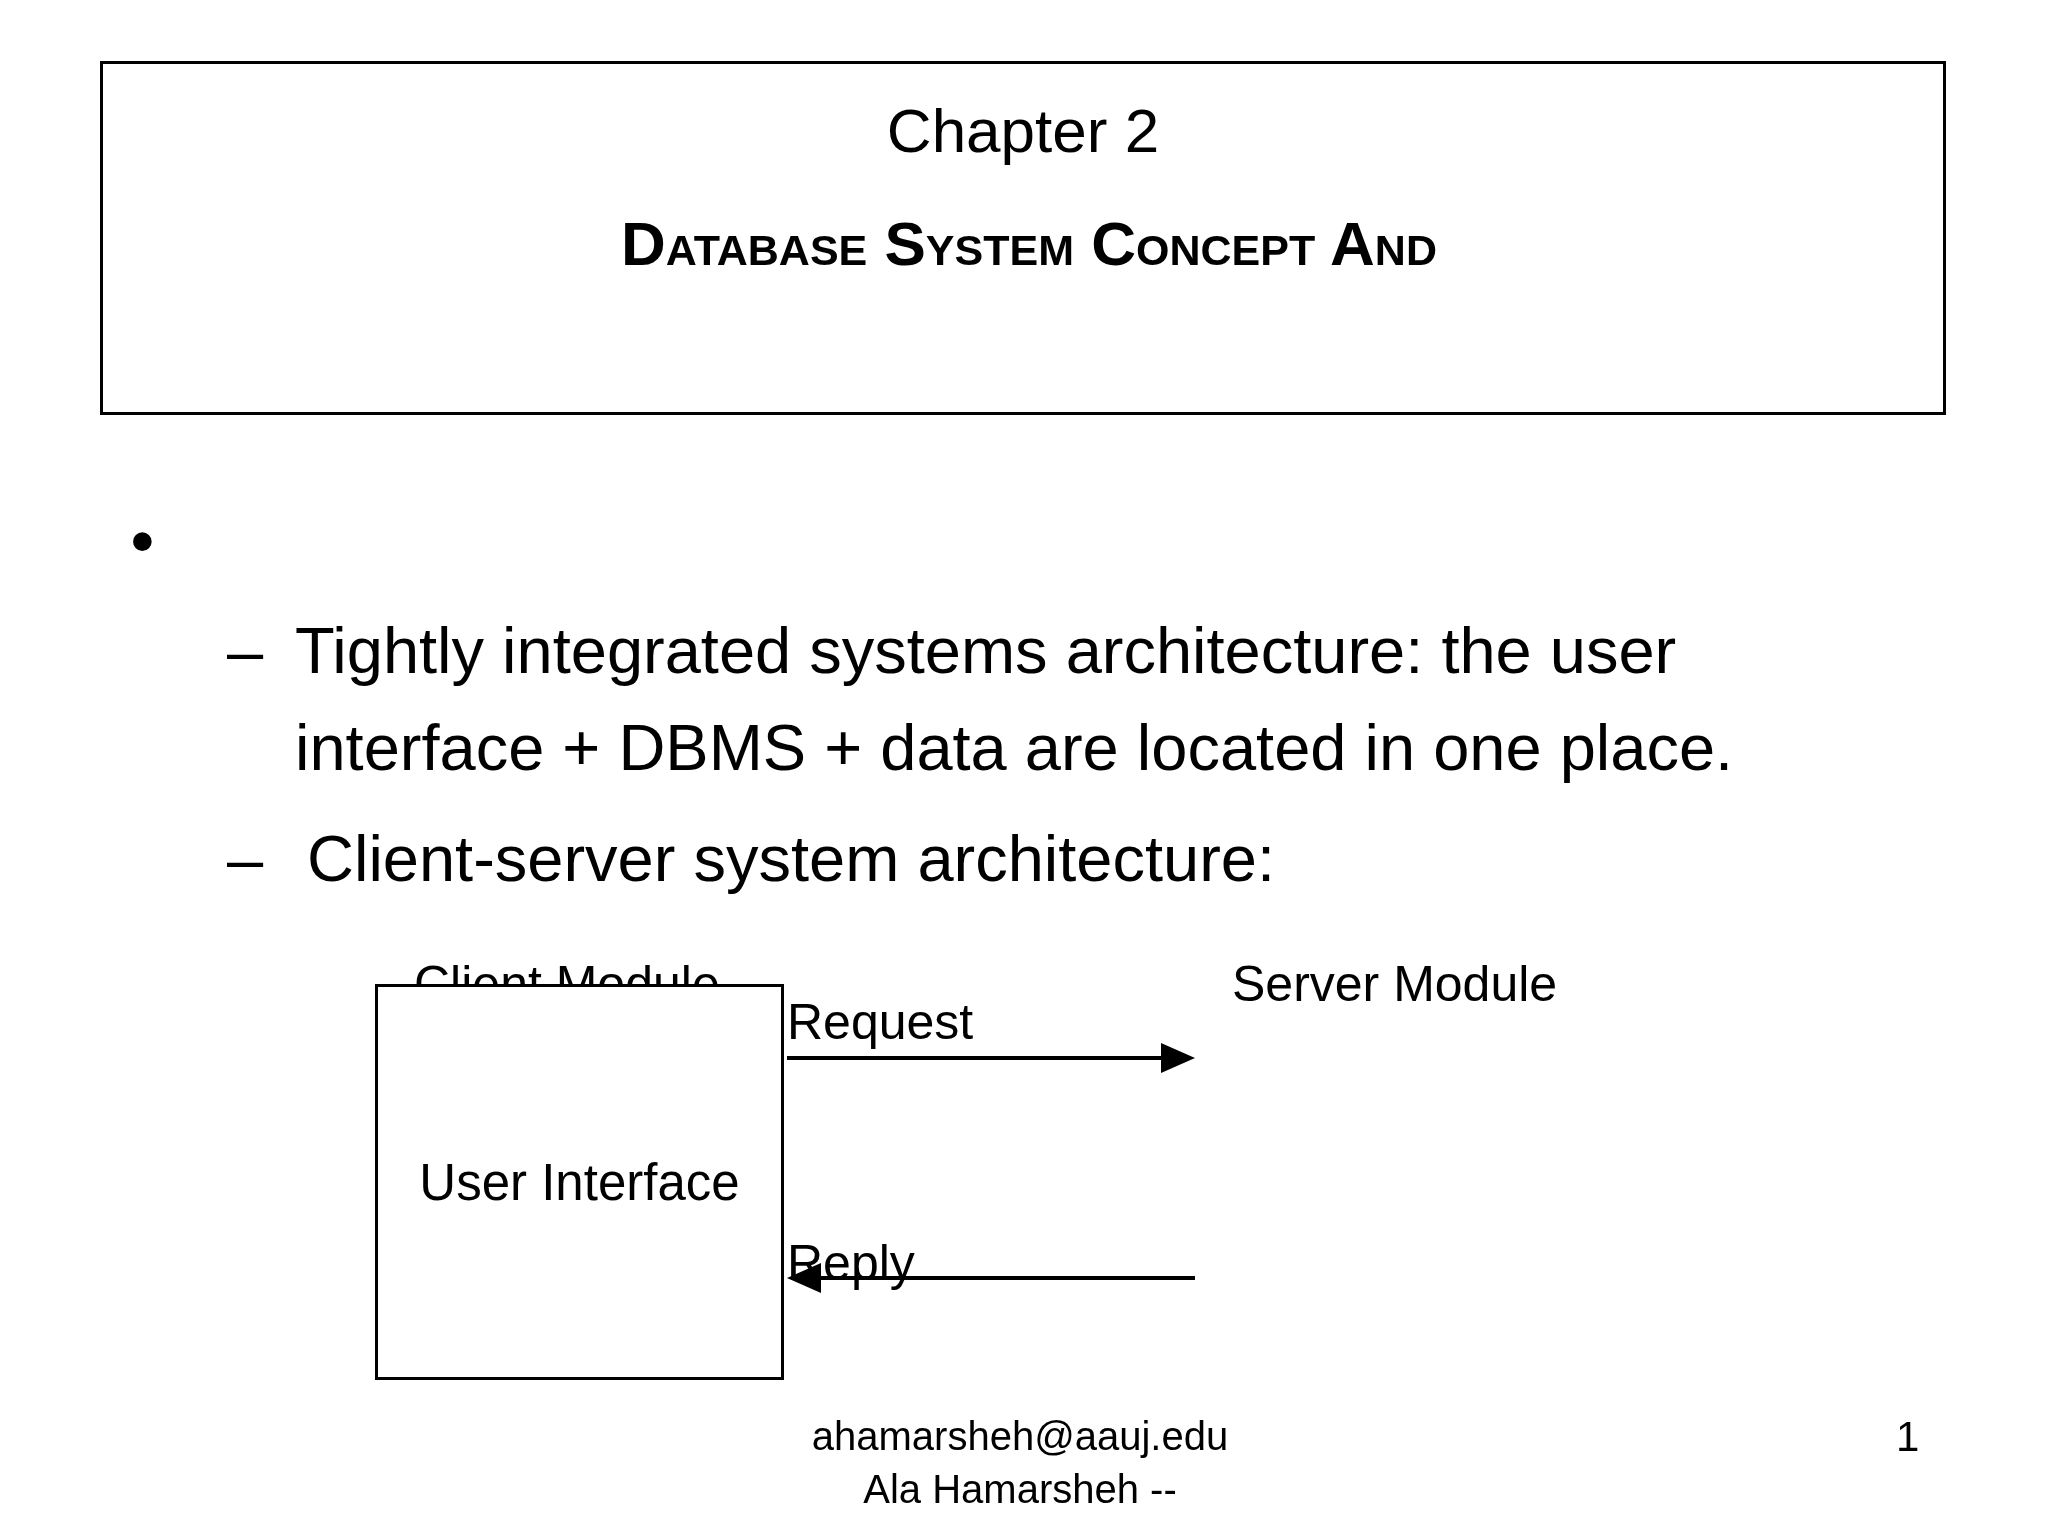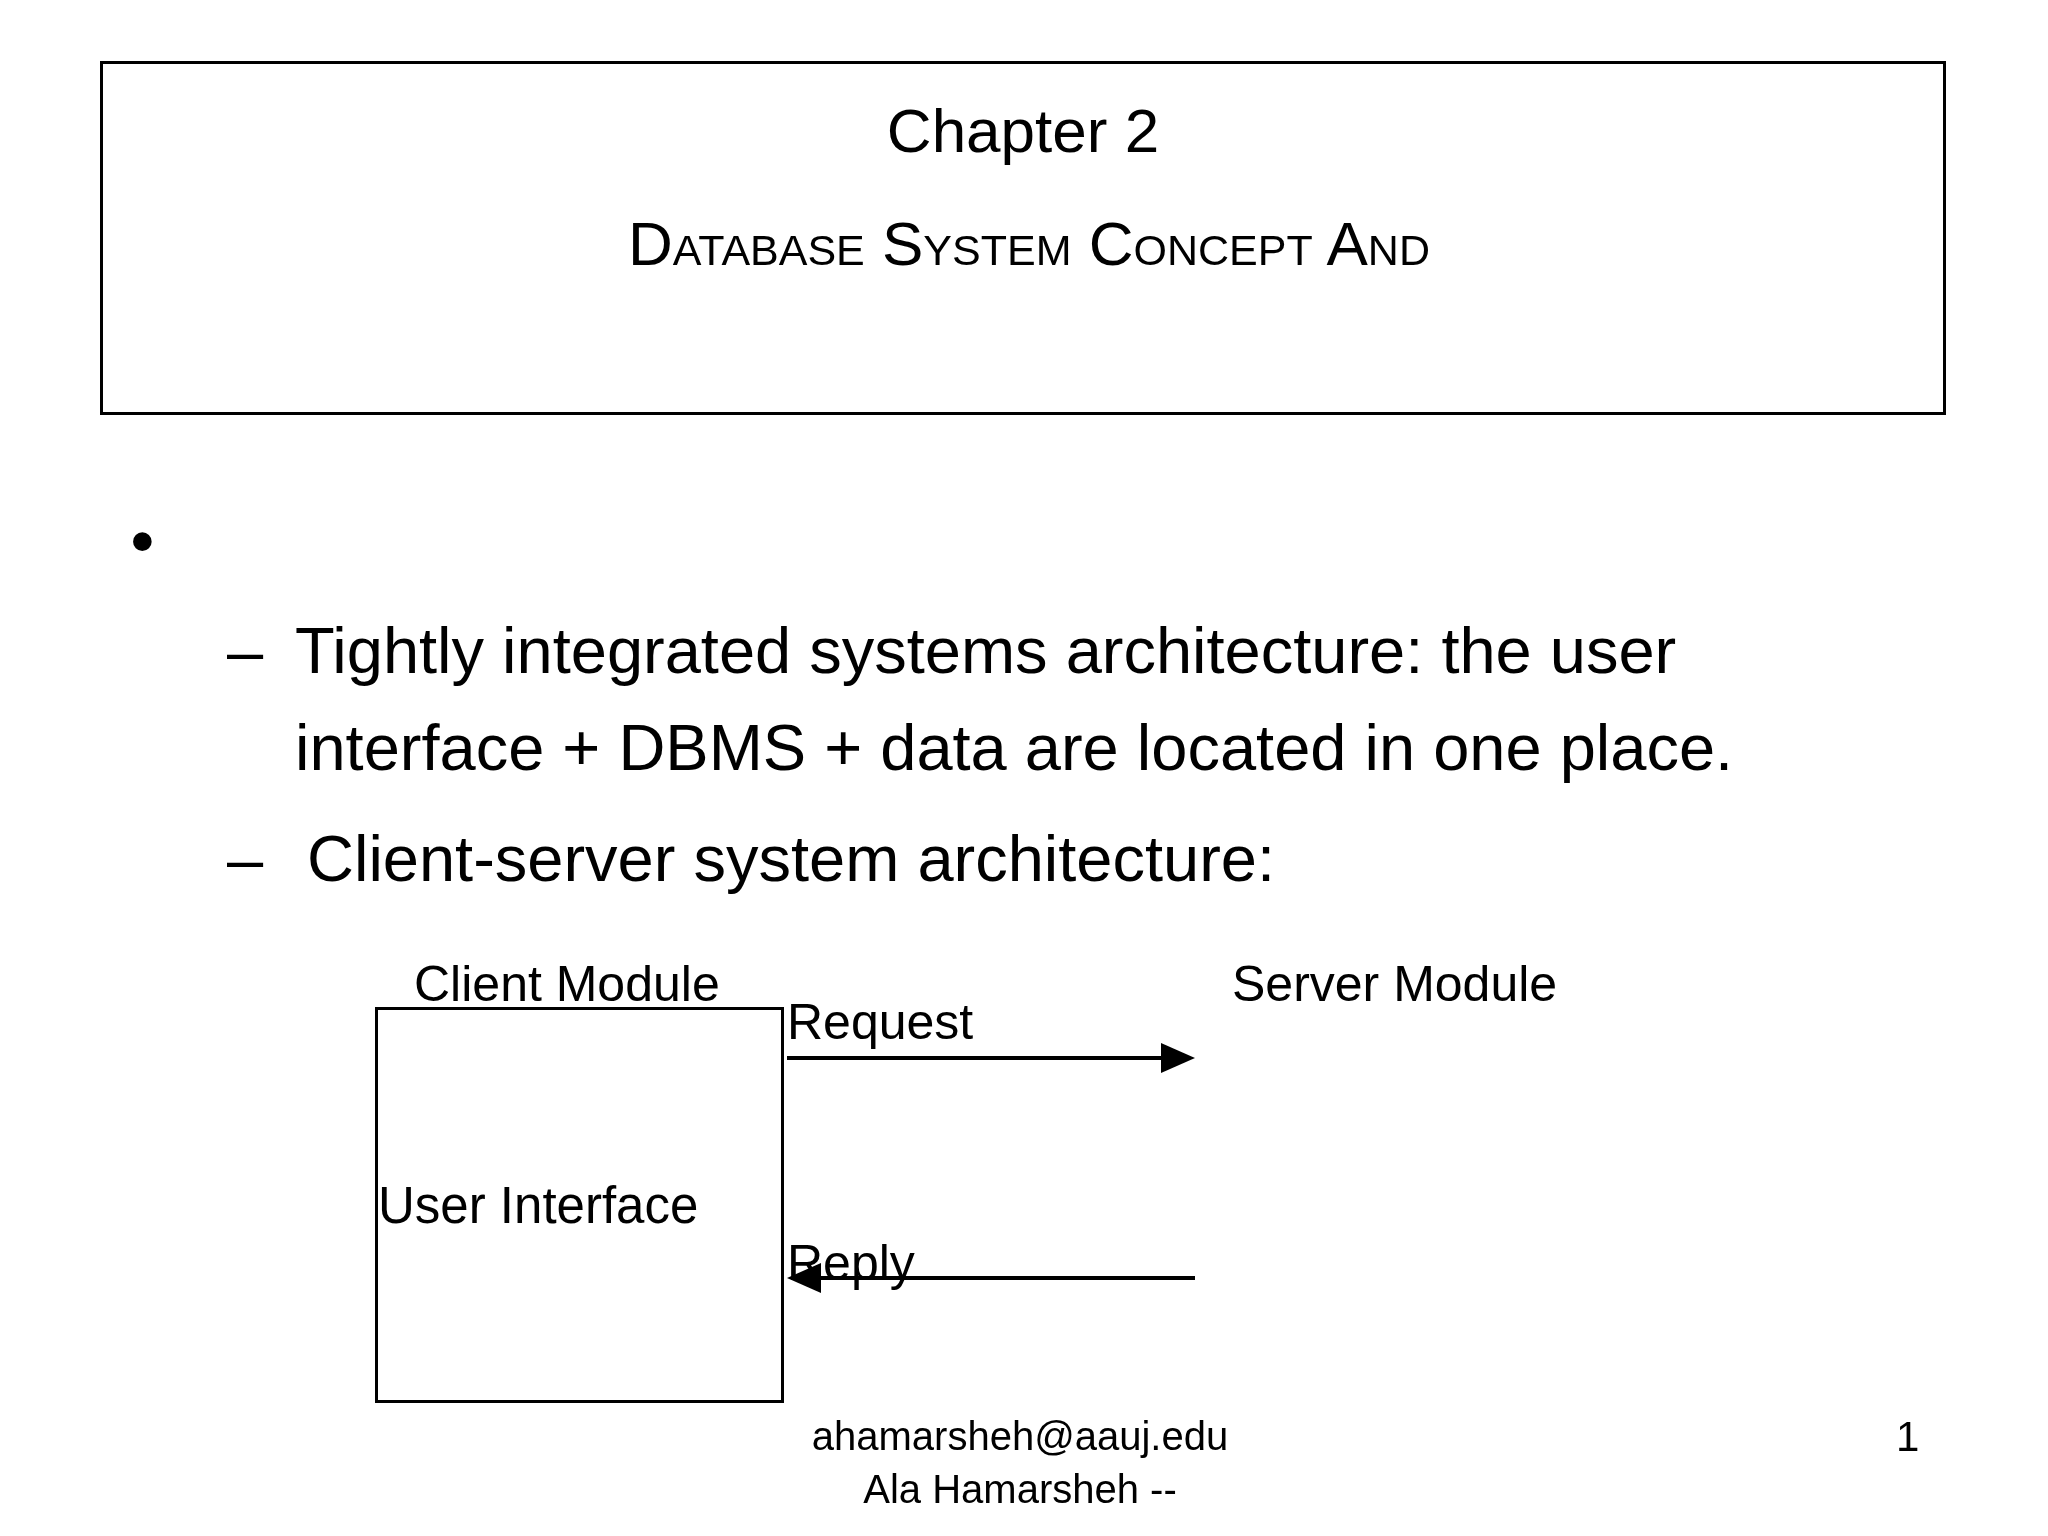--- a/index.html
+++ b/index.html
@@ -30,21 +30,21 @@
   }
   .title-line {
     font-size: 62px;
     line-height: 113px;
     white-space: nowrap;
   }
   .title-line.regular {
     font-weight: 400;
   }
   .title-line.caps {
-    font-weight: 400;
+    font-weight: 700;
     font-variant: small-caps;
     margin-left: 12px;
   }
 
   
   .para {
     position: absolute;
     font-size: 65px;
     line-height: 97px;
   }
@@ -79,27 +79,27 @@
     position: absolute;
     font-size: 50px;
     line-height: 58px;
     white-space: nowrap;
   }
   #client-module-label { left: 414px; top: 955px; }
   #server-module-label { left: 1232px; top: 955px; }
 
   .diagram-box {
     position: absolute;
-    top: 1007px;
+    top: 984px;
     height: 390px;
     border: 3px solid #000000;
     background: #ffffff;
     display: flex;
     align-items: center;
-    justify-content: flex-start;
+    justify-content: center;
     font-size: 51px;
     white-space: nowrap;
   }
   #client-box { left: 375px; width: 403px; }
   #server-box { left: 1195px; width: 404px; }
 
   .arrow-label {
     position: absolute;
     left: 787px;
     width: 408px;

